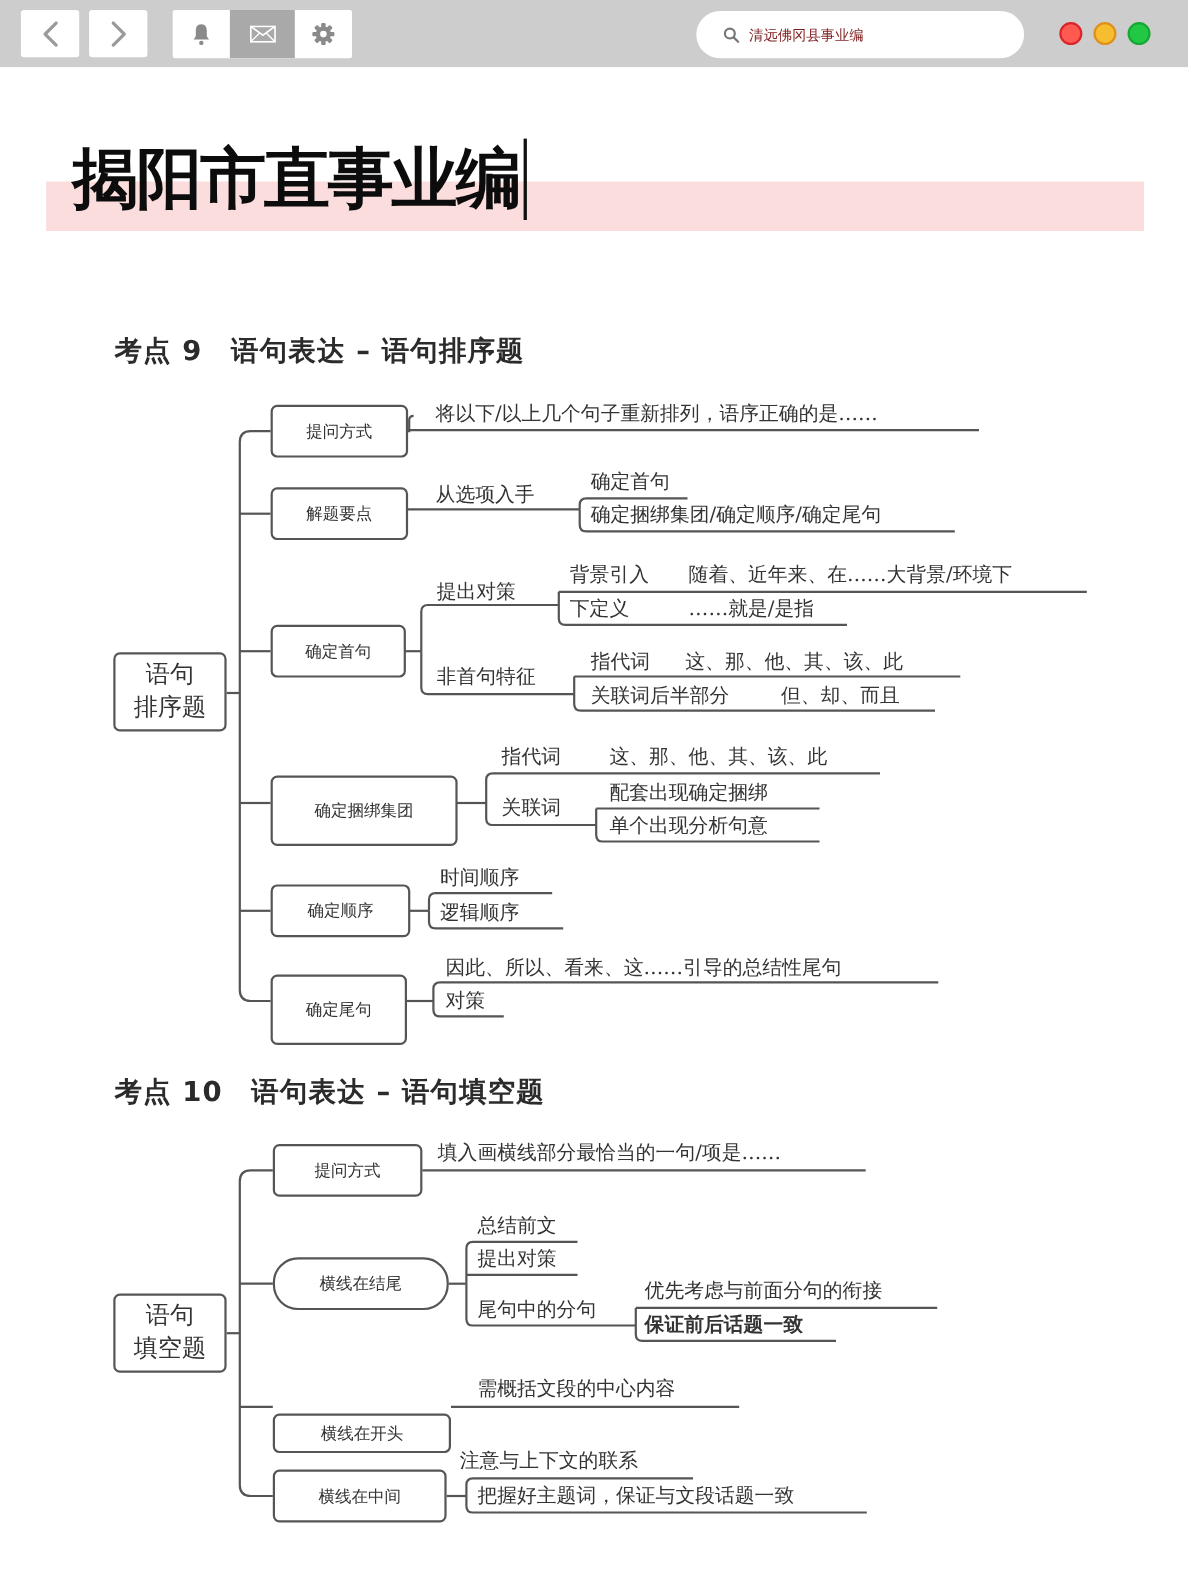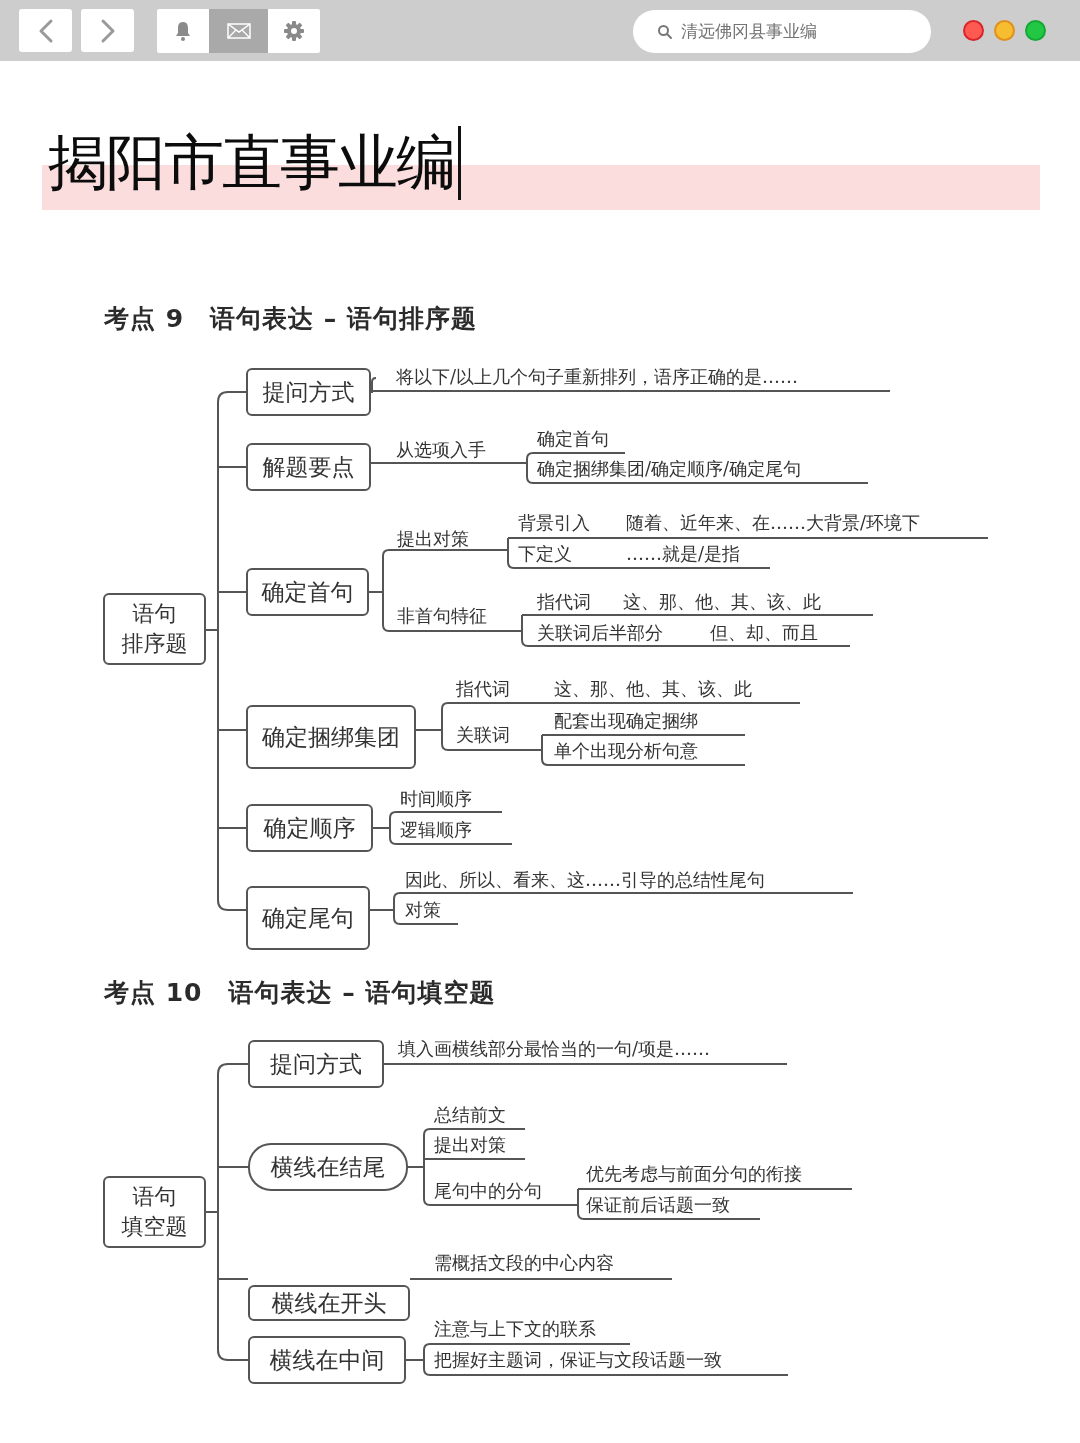--- a/index.html
+++ b/index.html
@@ -2,29 +2,29 @@
 <html><head>
 <meta charset="utf-8">
 <style>
   html,body{margin:0;padding:0;}
   body{width:1080px;height:1443px;background:#ffffff;position:relative;overflow:hidden;font-family:"DejaVu Sans","Liberation Sans",sans-serif;color:#333;}
   .toolbar{position:absolute;left:0;top:0;width:1080px;height:61px;background:#cdcdcd;}
   .tbtn{position:absolute;top:9px;height:43px;background:#fff;border-radius:3px;display:flex;align-items:center;justify-content:center;}
   .seg{position:absolute;top:9px;height:44px;left:157px;width:163px;display:flex;background:#fff;border-radius:2px;overflow:hidden;}
   .seg .s{flex:0 0 auto;height:44px;display:flex;align-items:center;justify-content:center;}
   .search{position:absolute;left:633px;top:10px;width:298px;height:43px;background:#fff;border-radius:22px;display:flex;align-items:center;}
-  .search .txt{font-family:Liberation Sans, sans-serif;font-size:17px;color:#737373;margin-left:8px;}
+  .search .txt{font-family:Liberation Sans, sans-serif;font-size:13px;color:#7f1d1d;margin-left:8px;}
   .dot{position:absolute;top:20px;width:21px;height:21px;border-radius:50%;box-sizing:border-box;}
   .band{position:absolute;left:42px;top:165px;width:998px;height:45px;background:#fbdddd;}
-  .title{position:absolute;left:48px;top:118px;height:90px;display:flex;align-items:center;font-family:"DejaVu Serif","Liberation Serif",serif;font-weight:normal;font-size:60px;letter-spacing:-2px;white-space:nowrap;}
+  .title{position:absolute;left:66px;top:118px;height:90px;display:flex;align-items:center;font-family:"DejaVu Serif","Liberation Serif",serif;font-weight:bold;font-size:60px;letter-spacing:-2px;white-space:nowrap;}
   .title .a{color:#0c0c0c;}
   .title .sep{display:inline-block;width:3px;height:74px;background:#111;margin:0 4px 0 4px;}
   .title .b{color:#e0161e;}
   .sec{position:absolute;font-size:25px;font-weight:bold;color:#2b2b2b;white-space:nowrap;letter-spacing:1px;}
-  .node{position:absolute;border:2px solid #555;border-radius:6px;background:#fff;box-sizing:border-box;display:flex;align-items:center;justify-content:center;font-family:"DejaVu Serif","Liberation Serif",serif;font-size:23px;color:#333;text-align:center;line-height:32px;}
+  .node{position:absolute;border:2px solid #555;border-radius:6px;background:#fff;box-sizing:border-box;display:flex;align-items:center;justify-content:center;font-family:"DejaVu Serif","Liberation Serif",serif;font-size:15px;color:#333;text-align:center;line-height:32px;}
   .t{position:absolute;font-family:"DejaVu Serif","Liberation Serif",serif;font-size:18px;color:#333;white-space:nowrap;line-height:22px;}
   svg.lines{position:absolute;left:0;top:0;}
 </style>
 </head>
 <body>
 
 <div class="toolbar">
   <div class="tbtn" style="left:19px;width:53px;">
     <svg width="20" height="26" viewBox="0 0 20 26">
         <polyline points="15,3 5,13 15,23" fill="none" stroke="#9a9a9a" stroke-width="3" stroke-linecap="round" stroke-linejoin="round"></polyline>
@@ -192,20 +192,20 @@
 </div>
 
 <div class="node" style="left:248px;top:1040px;width:136px;height:48px;">提问方式</div>
 <div class="t" style="left:398px;top:1038px;">填入画横线部分最恰当的一句/项是……</div>
 
 <div class="node" style="left:248px;top:1143px;width:160px;height:48px;border-radius:23px;">横线在结尾</div>
 <div class="t" style="left:434px;top:1104px;">总结前文</div>
 <div class="t" style="left:434px;top:1134px;">提出对策</div>
 <div class="t" style="left:434px;top:1180px;">尾句中的分句</div>
 <div class="t" style="left:586px;top:1163px;">优先考虑与前面分句的衔接</div>
-<div class="t" style="left:586px;top:1194px;">保证前后话题一致</div>
+<div class="t" style="left:586px;top:1194px;font-weight:bold;">保证前后话题一致</div>
 
 <div class="node" style="left:248px;top:1255px;width:162px;height:36px;margin-top:30px;">横线在开头</div>
 <div class="t" style="left:434px;top:1252px;">需概括文段的中心内容</div>
 
 <div class="node" style="left:248px;top:1336px;width:158px;height:48px;">横线在中间</div>
-<div class="t" style="left:434px;top:1318px;">注意与上下文的联系</div>
+<div class="t" style="left:418px;top:1318px;">注意与上下文的联系</div>
 <div class="t" style="left:434px;top:1349px;">把握好主题词，保证与文段话题一致</div>
 
 </body></html>

